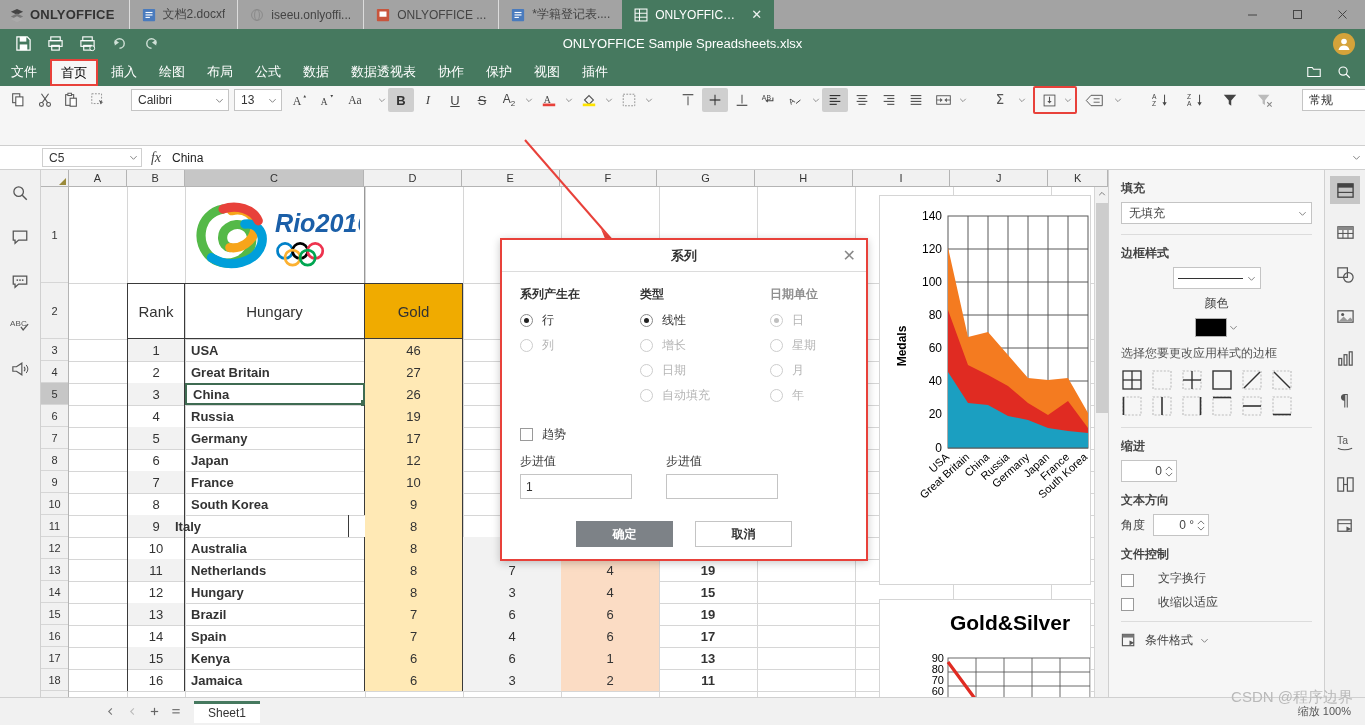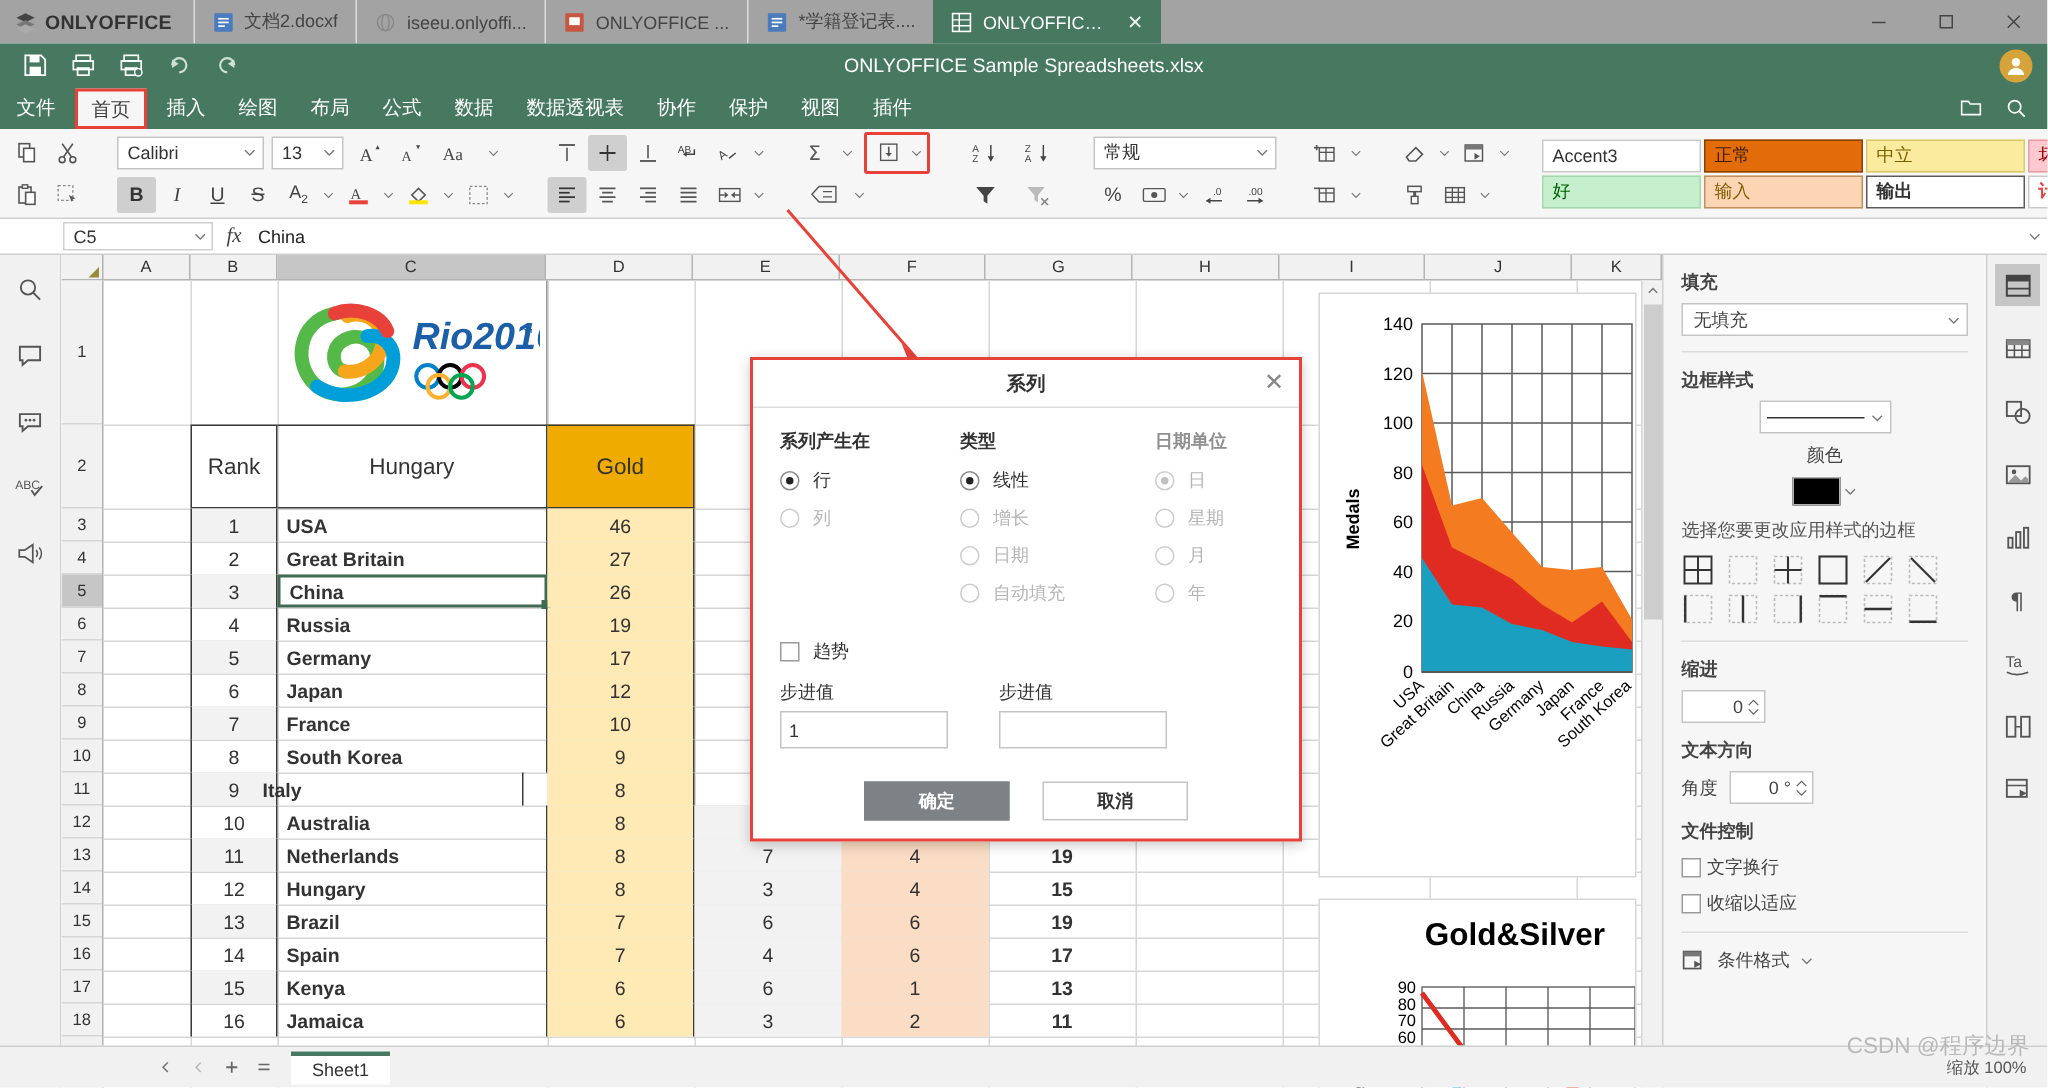--- a/index.html
+++ b/index.html
@@ -61,32 +61,32 @@
   
   .menurow {
     height: 28px; background: #46795f; display: flex; align-items: stretch;
     position: relative;
   }
   .menuitem {
     padding: 0 11px; display: flex; align-items: center; color: #fff;
     font-size: 13px; cursor: pointer; position: relative;
   }
   .menuitem.active {
-    background: #f6f6f6; color: #404040; border: 2px solid #e8413a;
+    background: #f6f6f6; color: #000000; border: 2px solid #e8413a;
     margin: 1px 2px 0 2px; padding: 0 9px;
   }
   .menuright { margin-left: auto; display: flex; align-items: center; gap: 4px; padding-right: 8px; }
   .menuright .mbtn { width: 26px; height: 24px; display:flex; align-items:center; justify-content:center; cursor:pointer; }
 
   
   .ribbon {
     height: 60px; background: #f6f6f6; border-bottom: 1px solid #cfcfcf;
     display: flex; align-items: stretch; position: relative;
   }
-  .rgroup { display: flex; flex-direction: column; justify-content: center; padding: 0 5px; }
+  .rgroup { display: flex; flex-direction: row; justify-content: center; padding: 0 5px; }
   .rrow { display: flex; align-items: center; height: 28px; gap: 1px; }
   .ibtn {
     width: 26px; height: 24px; display: flex; align-items: center;
     justify-content: center; cursor: pointer; border-radius: 2px; color:#444;
   }
   .ibtn.sel { background: #cfcfcf; }
   .ibtn.wide { width: 34px; }
   .caretbtn { width: 12px; height: 24px; display:flex; align-items:center; justify-content:center; cursor:pointer; }
   .vsep { width: 1px; background: #d3d3d3; margin: 6px 5px; align-self: stretch; }
 
@@ -185,21 +185,21 @@
   .colorswatch { width: 32px; height: 19px; background: #000; border: 1px solid #b0b0b0; }
   .bordergrid { display: grid; grid-template-columns: repeat(6, 26px); gap: 4px; margin-top: 7px; }
   .bicon { width: 22px; height: 22px; cursor: pointer; }
   .spin {
     width: 56px; height: 22px; border: 1px solid #c4c4c4; background: #fff;
     display: flex; align-items: center; justify-content: flex-end;
     padding-right: 3px; font-size: 12px; cursor: text; gap: 3px;
   }
   .spinarrows { display:flex; flex-direction:column; gap:1px; color:#666; font-size: 7px; line-height:6px; }
   .angle-row { display: flex; align-items: center; gap: 8px; }
-  .chkrow { display:flex; align-items:center; gap: 4px; margin: 7px 0; cursor:pointer; }
+  .chkrow { display:flex; align-items:flex-end; gap: 24px; margin: 7px 0; cursor:pointer; }
   .chk { width: 13px; height: 13px; border: 1px solid #9a9a9a; background: #fff; }
   .condfmt { display: flex; align-items: center; gap: 7px; cursor: pointer; }
 
   .righticons {
     width: 41px; background: #f1f1f1; border-left: 1px solid #d0d0d0;
     display: flex; flex-direction: column; align-items: center; padding-top: 6px; gap: 14px;
   }
   .ribtn { width: 30px; height: 28px; display:flex; align-items:center; justify-content:center; cursor:pointer; color:#555; }
   .ribtn.sel { background: #c6c6c6; }
 

